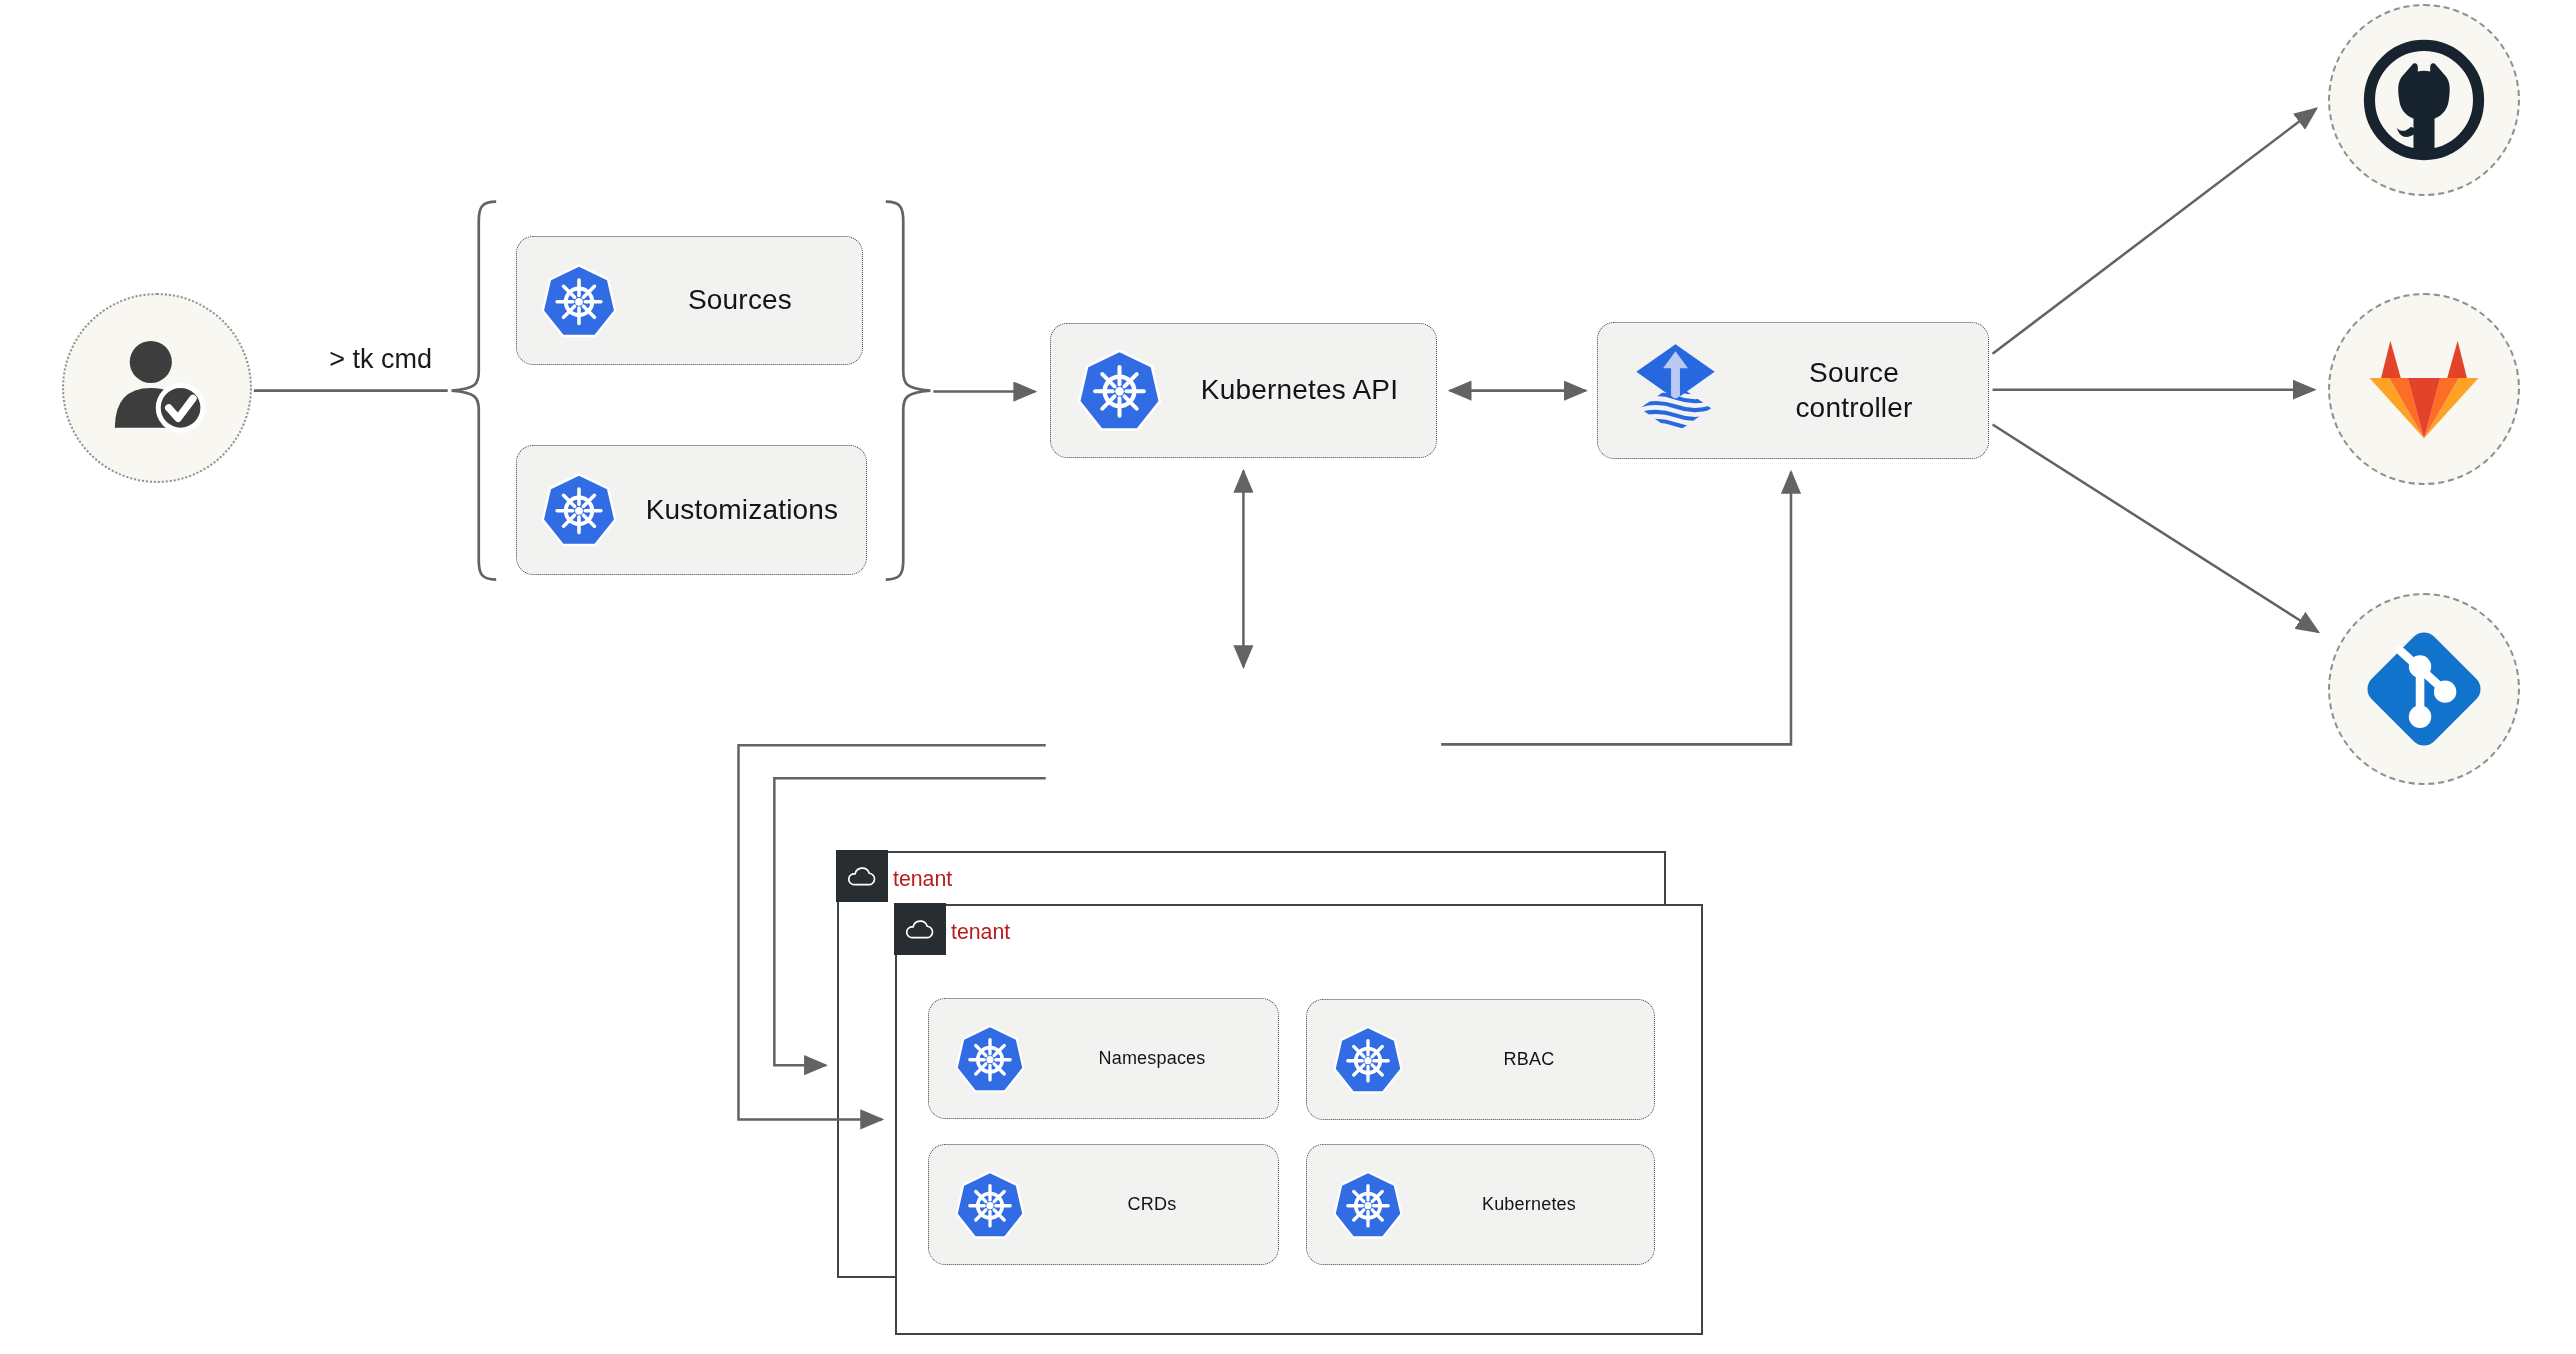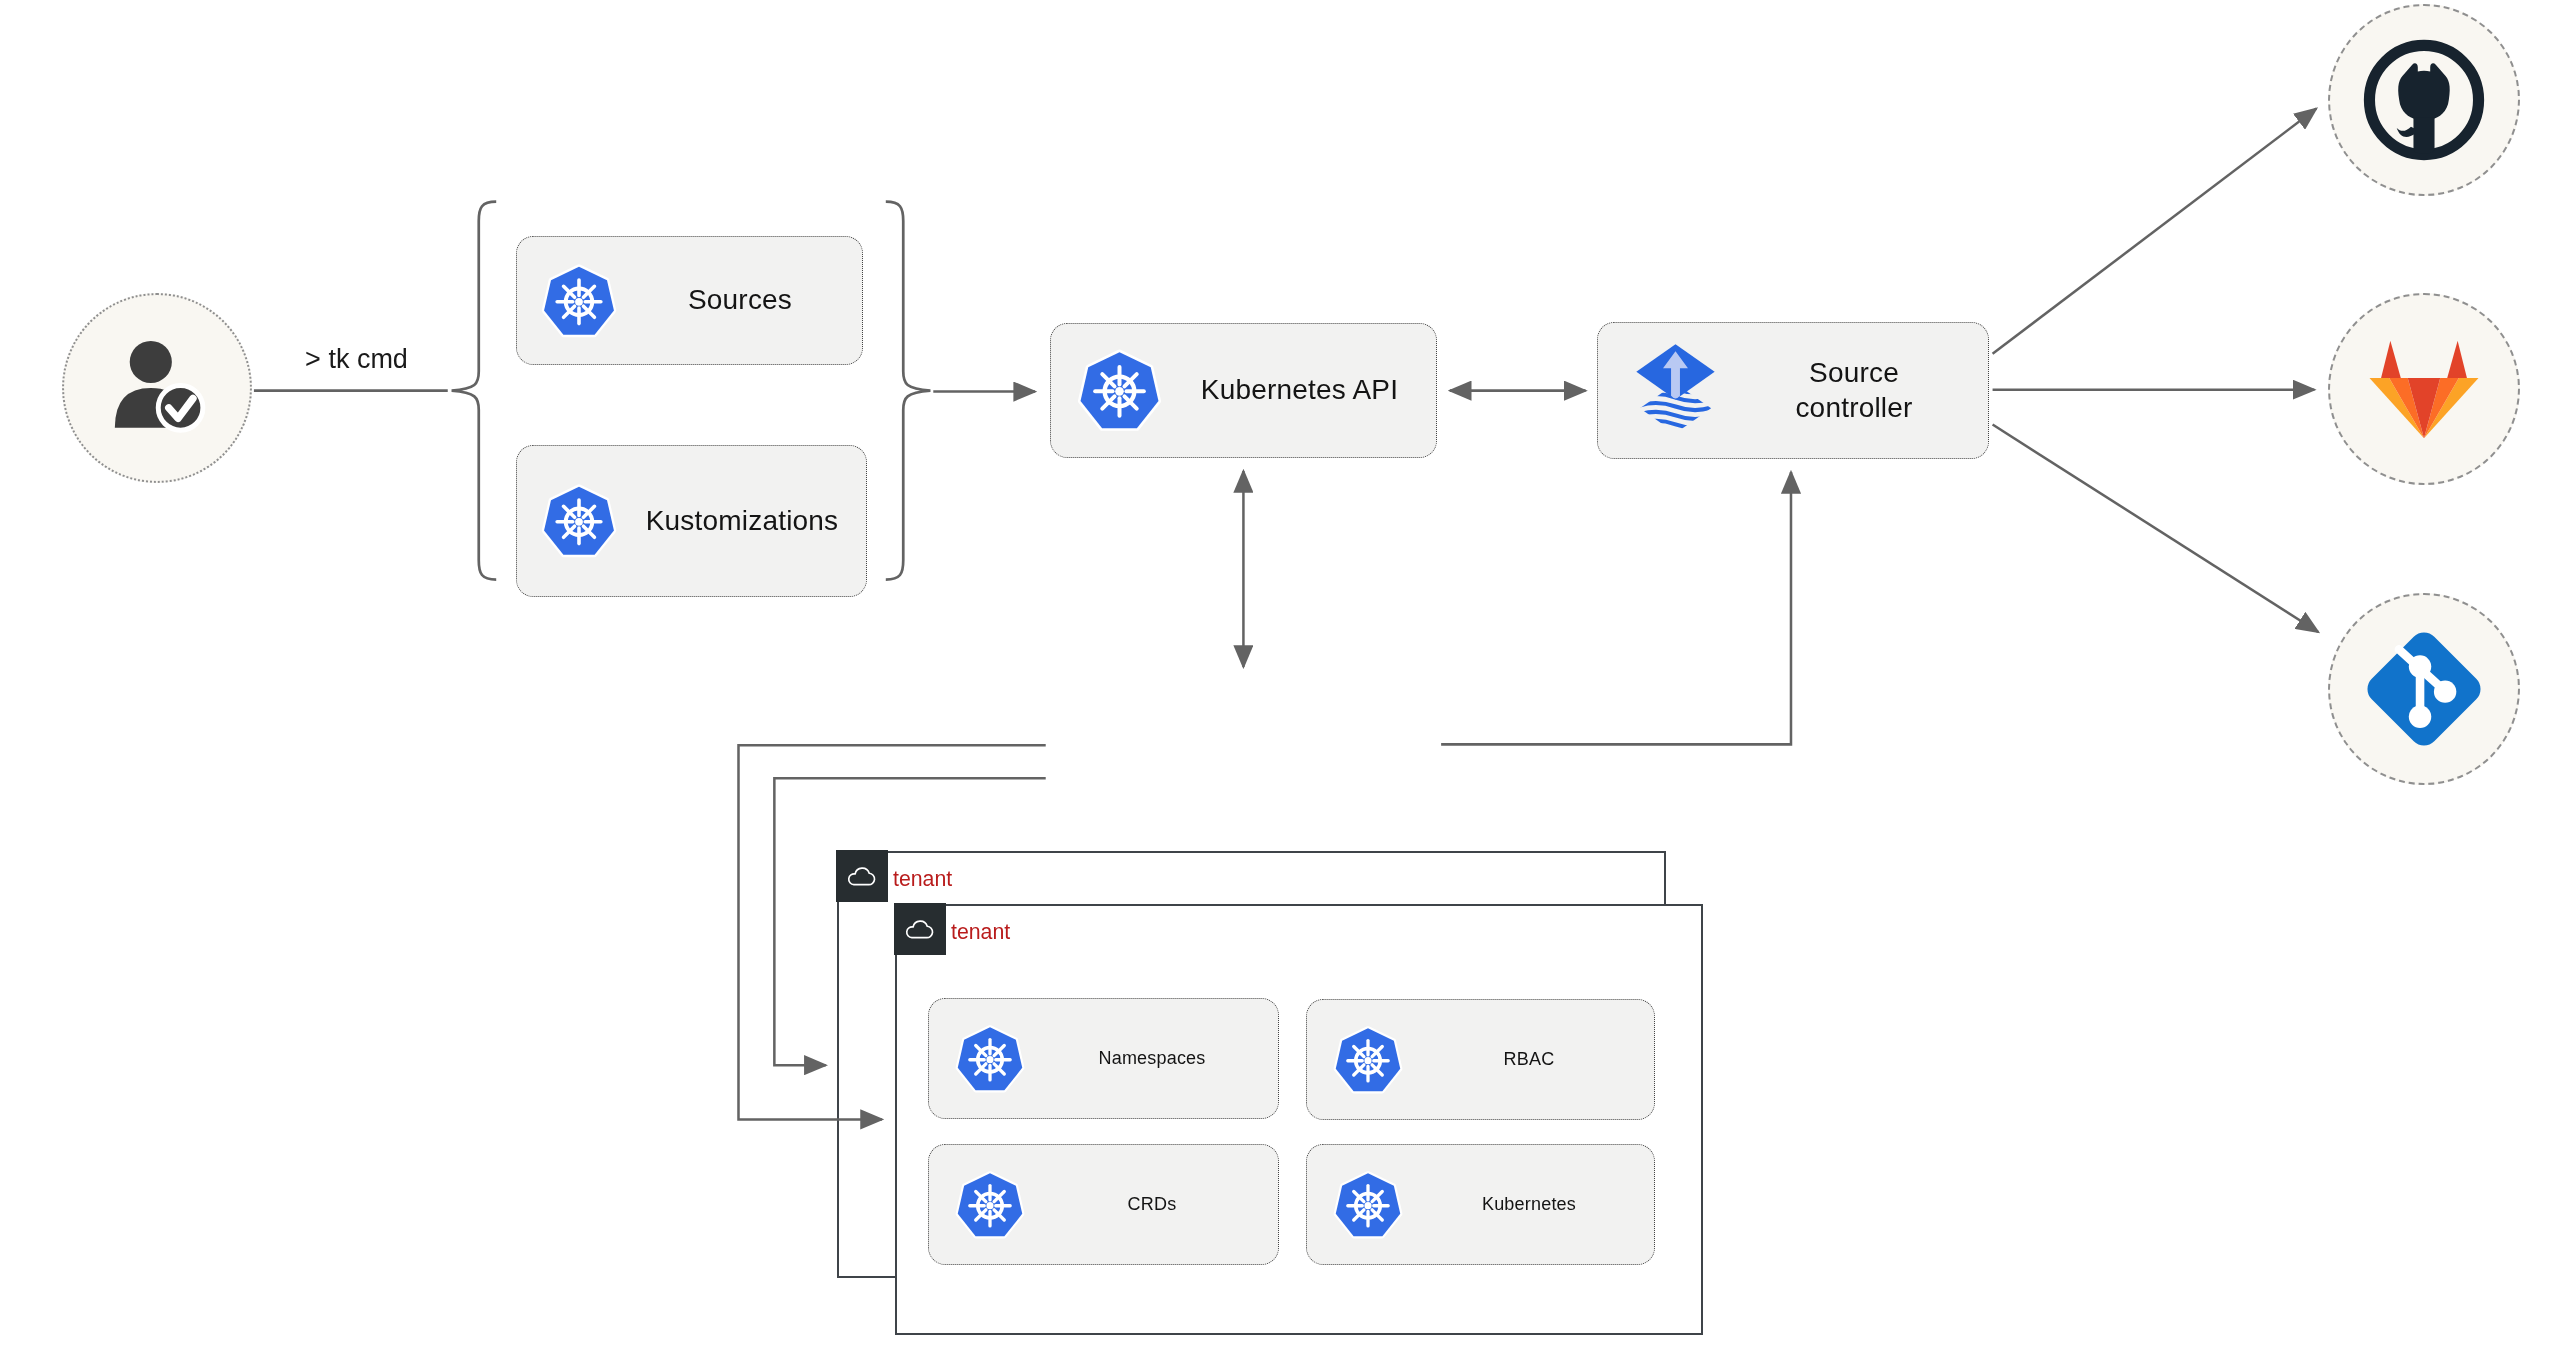--- a/index.html
+++ b/index.html
@@ -176,29 +176,29 @@
         <use href="#k8s-sym"></use>
       </svg>
     <div class="lbl small">Kubernetes</div>
   </div>
 
   <div class="user-circle">
     <svg width="124" height="124" viewBox="0 0 128 128">
         <use href="#person-sym"></use>
       </svg>
   </div>
-  <div class="cmd-label" style="left:281px;top:344px;width:151px;text-align:center">&gt; tk cmd</div>
+  <div class="cmd-label" style="left:281px;top:344px;width:151px;text-align:right">&gt; tk cmd</div>
 
   <div class="node" style="left:516px;top:236px;width:347px;height:129px;z-index:2;padding-left:23px">
     <svg class="icn" width="78" height="78" viewBox="0 0 80 80">
         <use href="#k8s-sym"></use>
       </svg>
     <div class="lbl">Sources</div>
   </div>
-  <div class="node" style="left:516px;top:445px;width:351px;height:152px;z-index:2;padding-left:23px">
+  <div class="node" style="left:516px;top:445px;width:351px;height:130px;z-index:2;padding-left:23px">
     <svg class="icn" width="78" height="78" viewBox="0 0 80 80">
         <use href="#k8s-sym"></use>
       </svg>
     <div class="lbl">Kustomizations</div>
   </div>
 
   <div class="node" style="left:1050px;top:323px;width:387px;height:135px;z-index:2;padding-left:25px">
     <svg class="icn" width="87" height="87" viewBox="0 0 90 90">
         <use href="#k8s-sym"></use>
       </svg>

